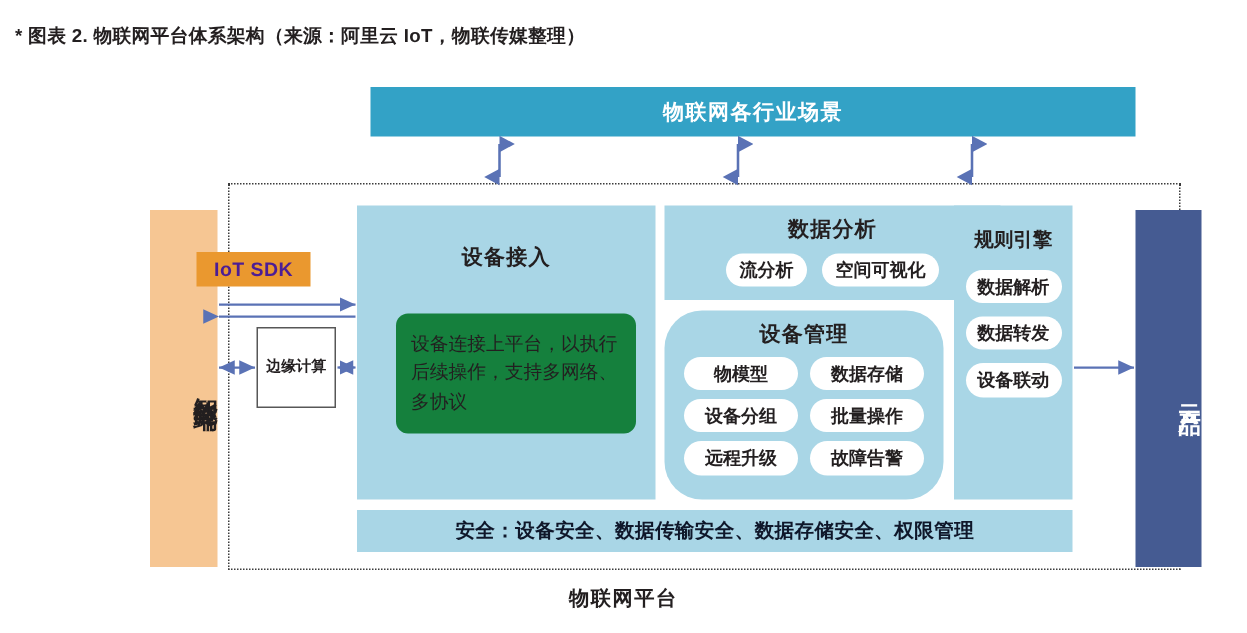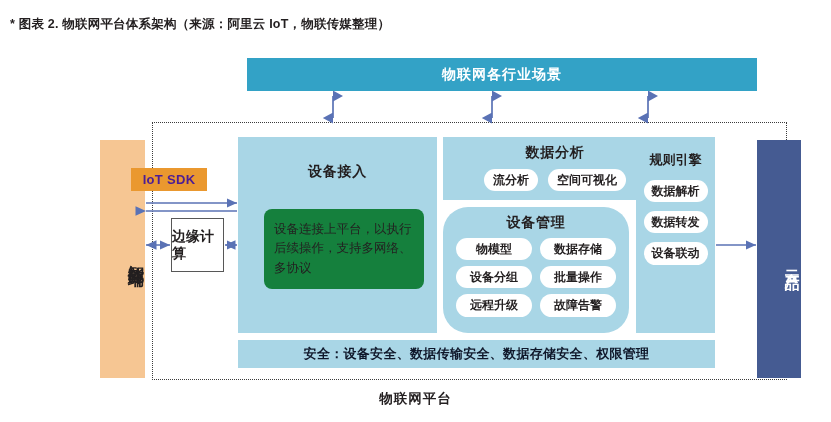--- a/index.html
+++ b/index.html
@@ -115,21 +115,21 @@
     top: 218px;
     width: 53px;
     height: 54px;
     background: #ffffff;
     border: 1.6px solid #575757;
     box-sizing: border-box;
     display: flex;
     flex-direction: column;
     align-items: center;
     justify-content: center;
-    font-size: 14px;
+    font-size: 10px;
     font-weight: bold;
     line-height: 1.22;
     color: #231f20;
   }
 
   
   .panel {
     position: absolute;
     background: #a9d6e6;
   }

